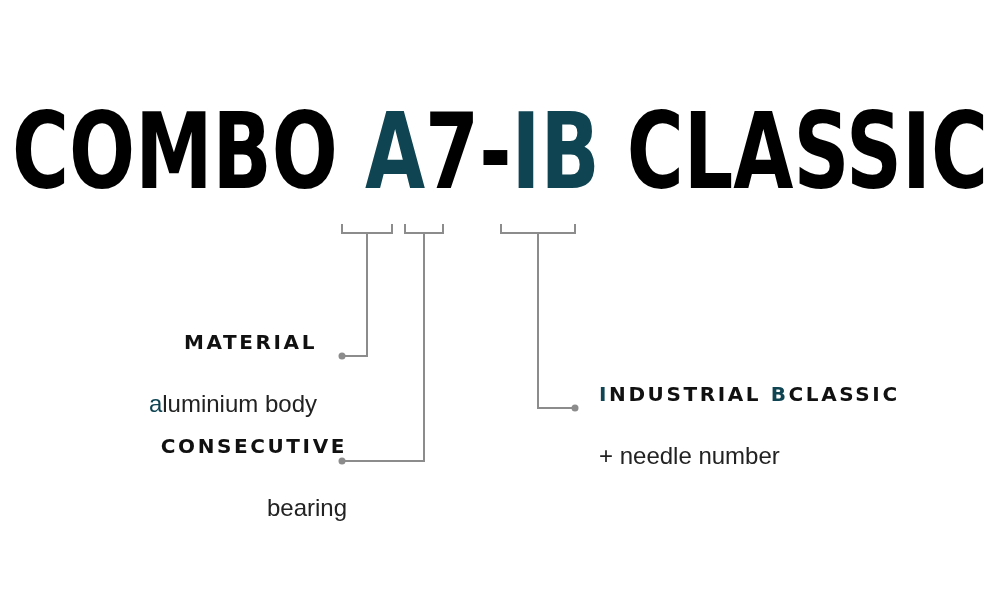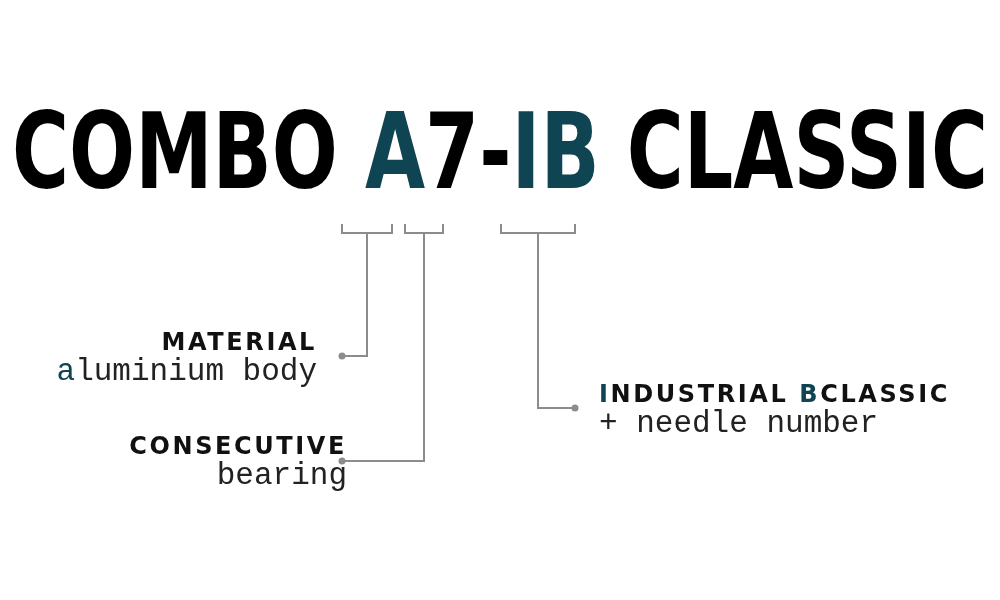--- a/index.html
+++ b/index.html
@@ -2,22 +2,22 @@
 <html><head>
 <meta charset="utf-8">
 <style>
   html, body { margin:0; padding:0; }
   body { width:1000px; height:600px; background:#ffffff; position:relative; overflow:hidden; font-family:"DejaVu Sans", sans-serif; }
   .title { position:absolute; left:0; top:86px; width:850px; height:120px; }
   .title svg { display:block; }
   .ttext { font-family:"DejaVu Sans", sans-serif; font-weight:bold; font-size:106px; }
   .lines { position:absolute; left:0; top:0; width:1000px; height:600px; }
   .label { position:absolute; }
-  .lbl-head { font-family:"DejaVu Sans", sans-serif; font-weight:bold; font-size:24px; letter-spacing:2.6px; color:#111111; line-height:30px; white-space:nowrap; }
-  .lbl-sub { font-family:Liberation Mono, monospace; font-size:31px; color:#222222; line-height:30px; white-space:nowrap; }
+  .lbl-head { font-family:"DejaVu Sans", sans-serif; font-weight:bold; font-size:20px; letter-spacing:2.6px; color:#111111; line-height:30px; white-space:nowrap; }
+  .lbl-sub { font-family:Liberation Sans, sans-serif; font-size:24px; color:#222222; line-height:30px; white-space:nowrap;margin-top:32px; }
   .accent { color:#0f4452; }
   .right { text-align:right; }
 </style>
 </head>
 <body>
 
 <div class="title">
   <svg width="1000" height="120" viewBox="0 0 1000 120">
     <text class="ttext" x="500" y="102" text-anchor="middle" textLength="976" lengthAdjust="spacingAndGlyphs"><tspan fill="#000000">COMBO </tspan><tspan fill="#0f4452">A</tspan><tspan fill="#000000">7-</tspan><tspan fill="#0f4452">IB</tspan><tspan fill="#000000"> CLASSIC</tspan></text>
   </svg>

